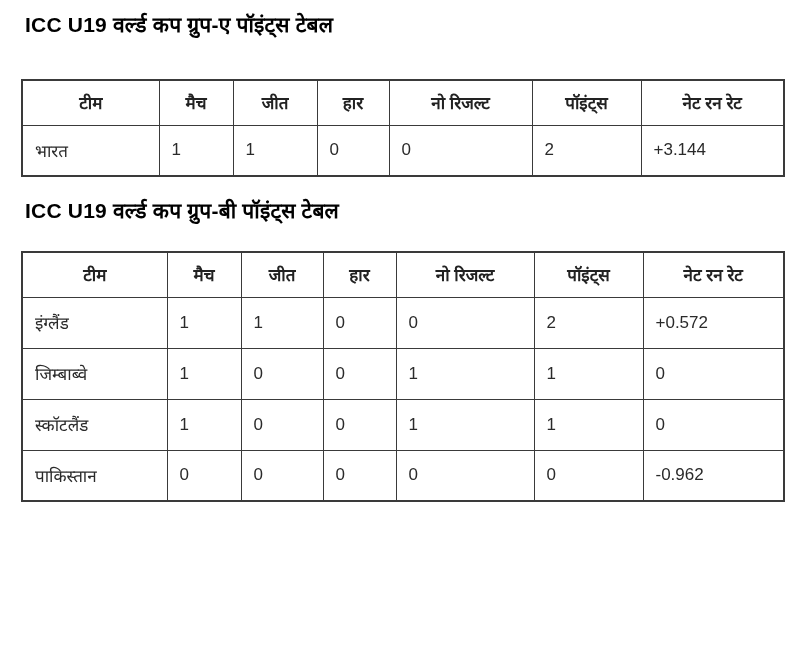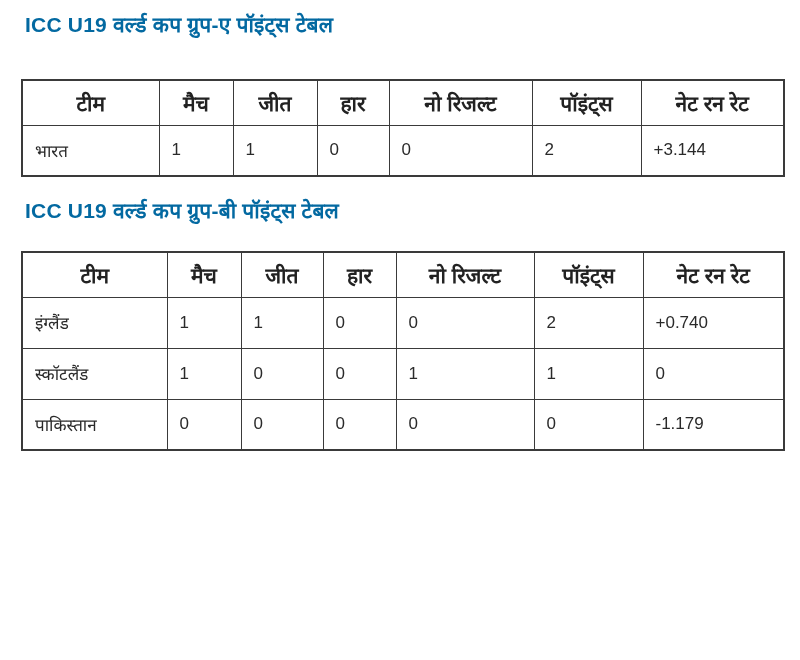--- a/index.html
+++ b/index.html
@@ -15,42 +15,42 @@
   .page {
     box-sizing: border-box;
     width: 800px;
     height: 660px;
     padding: 12px 0 0 21px;
   }
   .table-title {
     font-size: 21px;
     line-height: 25px;
     font-weight: bold;
-    color: #0369a1;
+    color: #000000;
     letter-spacing: 0.2px;
   }
   section.group-a .table-title { margin: 0 0 42px 4px; }
   section.group-b .table-title { margin: 21px 16px 28px 4px; }
 
   table.points-table {
     border-collapse: collapse;
     table-layout: fixed;
     width: 762px;
     border: 2px solid #3a3a3a;
   }
   table.points-table th,
   table.points-table td {
     border: 1.6px solid #3a3a3a;
     box-sizing: border-box;
     overflow: hidden;
     white-space: nowrap;
   }
   table.points-table th {
     height: 45px;
-    font-size: 21px;
+    font-size: 17px;
     font-weight: bold;
     text-align: center;
     vertical-align: middle;
     color: #222222;
   }
   table.points-table td {
     height: 51px;
     font-size: 17px;
     font-weight: normal;
     text-align: left;
@@ -141,37 +141,46 @@
           </tr>
         </thead>
       <tbody>
           <tr>
             <td>इंग्लैंड</td>
             <td>1</td>
             <td>1</td>
             <td>0</td>
             <td>0</td>
             <td>2</td>
-            <td>+0.740</td>
+            <td>+0.572</td>
+          </tr>
+          <tr>
+            <td>जिम्बाब्वे</td>
+            <td>1</td>
+            <td>0</td>
+            <td>0</td>
+            <td>1</td>
+            <td>1</td>
+            <td>0</td>
           </tr>
           <tr>
             <td>स्कॉटलैंड</td>
             <td>1</td>
             <td>0</td>
             <td>0</td>
             <td>1</td>
             <td>1</td>
             <td>0</td>
           </tr>
           <tr>
             <td>पाकिस्तान</td>
             <td>0</td>
             <td>0</td>
             <td>0</td>
             <td>0</td>
             <td>0</td>
-            <td>-1.179</td>
+            <td>-0.962</td>
           </tr>
         </tbody>
     </table>
   </section>
 
 </div>
 
 </body></html>

